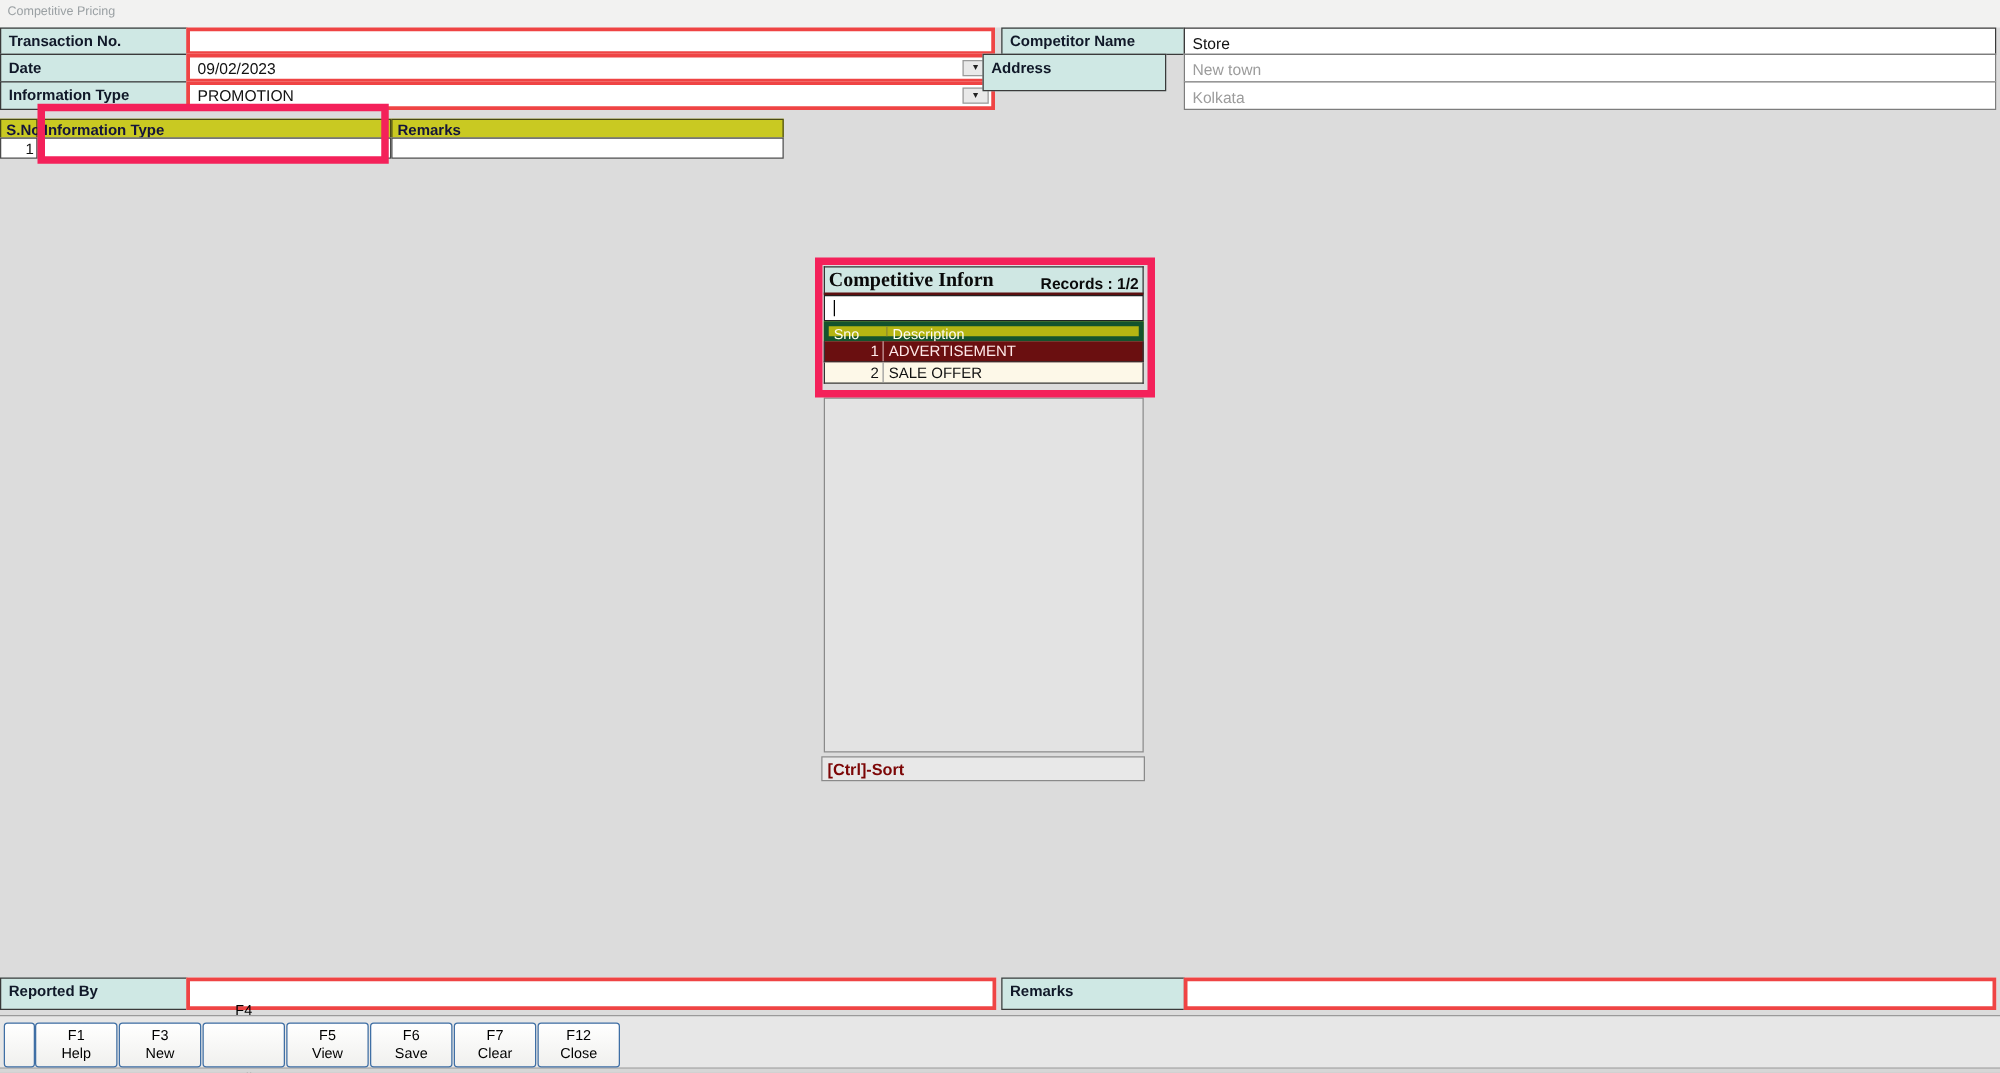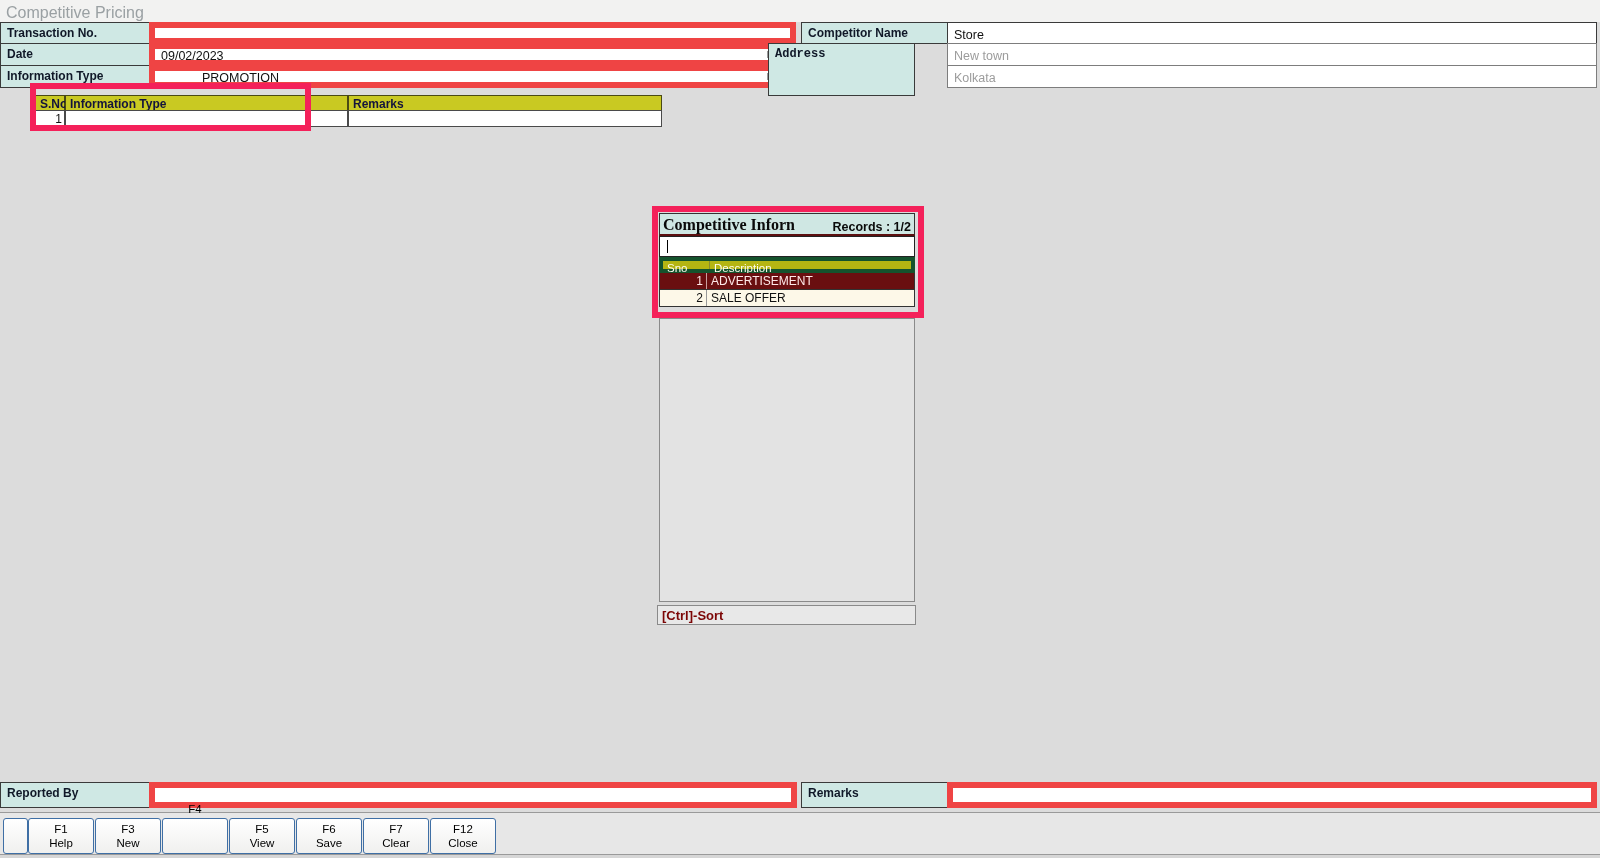--- a/index.html
+++ b/index.html
@@ -2,36 +2,36 @@
 <html><head>
 <meta charset="utf-8">
 <style>
   html,body{margin:0;padding:0;background:#c9c9c9;}
   #canvas{position:relative;width:1600px;height:858px;background:#dcdcdc;overflow:hidden;
           font-family:"Liberation Sans",sans-serif;font-size:12px;color:#111;}
   .abs{position:absolute;box-sizing:border-box;}
 
   
   .top-strip{left:0;top:0;width:1600px;height:22px;background:#f2f2f1;}
-  .win-title{left:6px;top:4px;color:#9aa0a3;font-size:16px;}
+  .win-title{left:6px;top:4px;color:#9aa0a3;font-size:10px;}
 
   
   .lbl{background:#cfe8e4;border:1px solid #3a3a3a;font-weight:bold;color:#101828;
        padding:3px 0 0 6px;}
-  .field{background:#fff;border:6px solid #ef4444;}
+  .field{background:#fff;border:3px solid #ef4444;}
   .field input{width:100%;height:100%;border:none;outline:none;background:transparent;
        font-family:"Liberation Sans",sans-serif;font-size:12.5px;color:#111;padding:0 0 0 6px;box-sizing:border-box;}
   .combo-btn{position:absolute;top:2px;right:2px;width:19px;bottom:2px;background:#e9e9e9;
        border:1px solid #9a9a9a;display:flex;align-items:center;justify-content:center;
        font-size:7px;color:#222;cursor:default;}
   .ro-val{background:#fff;border:1px solid #7d7d7d;color:#9c9c9c;padding:5px 0 0 6px;font-size:12.5px;}
   .ro-dark{color:#111;border:1px solid #3a3a3a;}
 
   
-  .g-head{display:flex;margin-left:35px;}
+  .g-head{display:flex;}
   .g-cell{box-sizing:border-box;border:1px solid #4a4a14;background:#c9c922;color:#14143c;
           font-weight:bold;padding:1px 0 0 4px;height:16px;}
   .g-row-cell{box-sizing:border-box;border:1px solid #4a4a4a;background:#fff;height:17px;padding:1px 2px 0 4px;}
 
   
   .pink{border:6px solid #f4215a;background:transparent;z-index:30;pointer-events:none;}
 
   
   .pp-title{left:659px;top:213px;width:256px;height:23px;background:#cfe7e3;border:1px solid #333;
             border-bottom:2px solid #5c1010;display:flex;align-items:flex-end;padding:0 3px;overflow:hidden;}
@@ -77,31 +77,31 @@
 
   <div class="abs lbl" style="left:0;top:43px;width:150px;height:23px;">Date</div>
   <div class="abs field" style="left:149px;top:43px;width:647px;height:23px;">
     <input type="text" value="09/02/2023" style="">
     <div class="combo-btn">
         <span>▼</span>
       </div>
   </div>
 
   <div class="abs lbl" style="left:0;top:65px;width:150px;height:23px;">Information Type</div>
-  <div class="abs field" style="left:149px;top:65px;width:647px;height:23px;padding-left:41px;">
+  <div class="abs field" style="left:149px;top:65px;width:647px;height:23px;">
     <input type="text" value="PROMOTION" style="">
     <div class="combo-btn">
         <span>▼</span>
       </div>
   </div>
 
   <div class="abs lbl" style="left:801px;top:22px;width:147px;height:22px;">Competitor Name</div>
   <div class="abs ro-val ro-dark" style="left:947px;top:22px;width:650px;height:22px;">Store</div>
 
-  <div class="abs lbl" style="left:768px;top:43px;width:147px;height:53px;font-family:Liberation Mono, monospace;">Address</div>
+  <div class="abs lbl" style="left:786px;top:43px;width:147px;height:30px;">Address</div>
   <div class="abs ro-val" style="left:947px;top:43px;width:650px;height:23px;">New town</div>
   <div class="abs ro-val" style="left:947px;top:65px;width:650px;height:23px;">Kolkata</div>
 
   <div class="abs g-head" style="left:0;top:95px;width:627px;">
     <div class="g-cell" style="width:30px;">S.No</div>
     <div class="g-cell" style="width:283px;">Information Type</div>
     <div class="g-cell" style="width:314px;">Remarks</div>
   </div>
   <div class="abs g-head" style="left:0;top:110px;width:627px;">
     <div class="g-row-cell" style="width:30px;text-align:right;">1</div>

